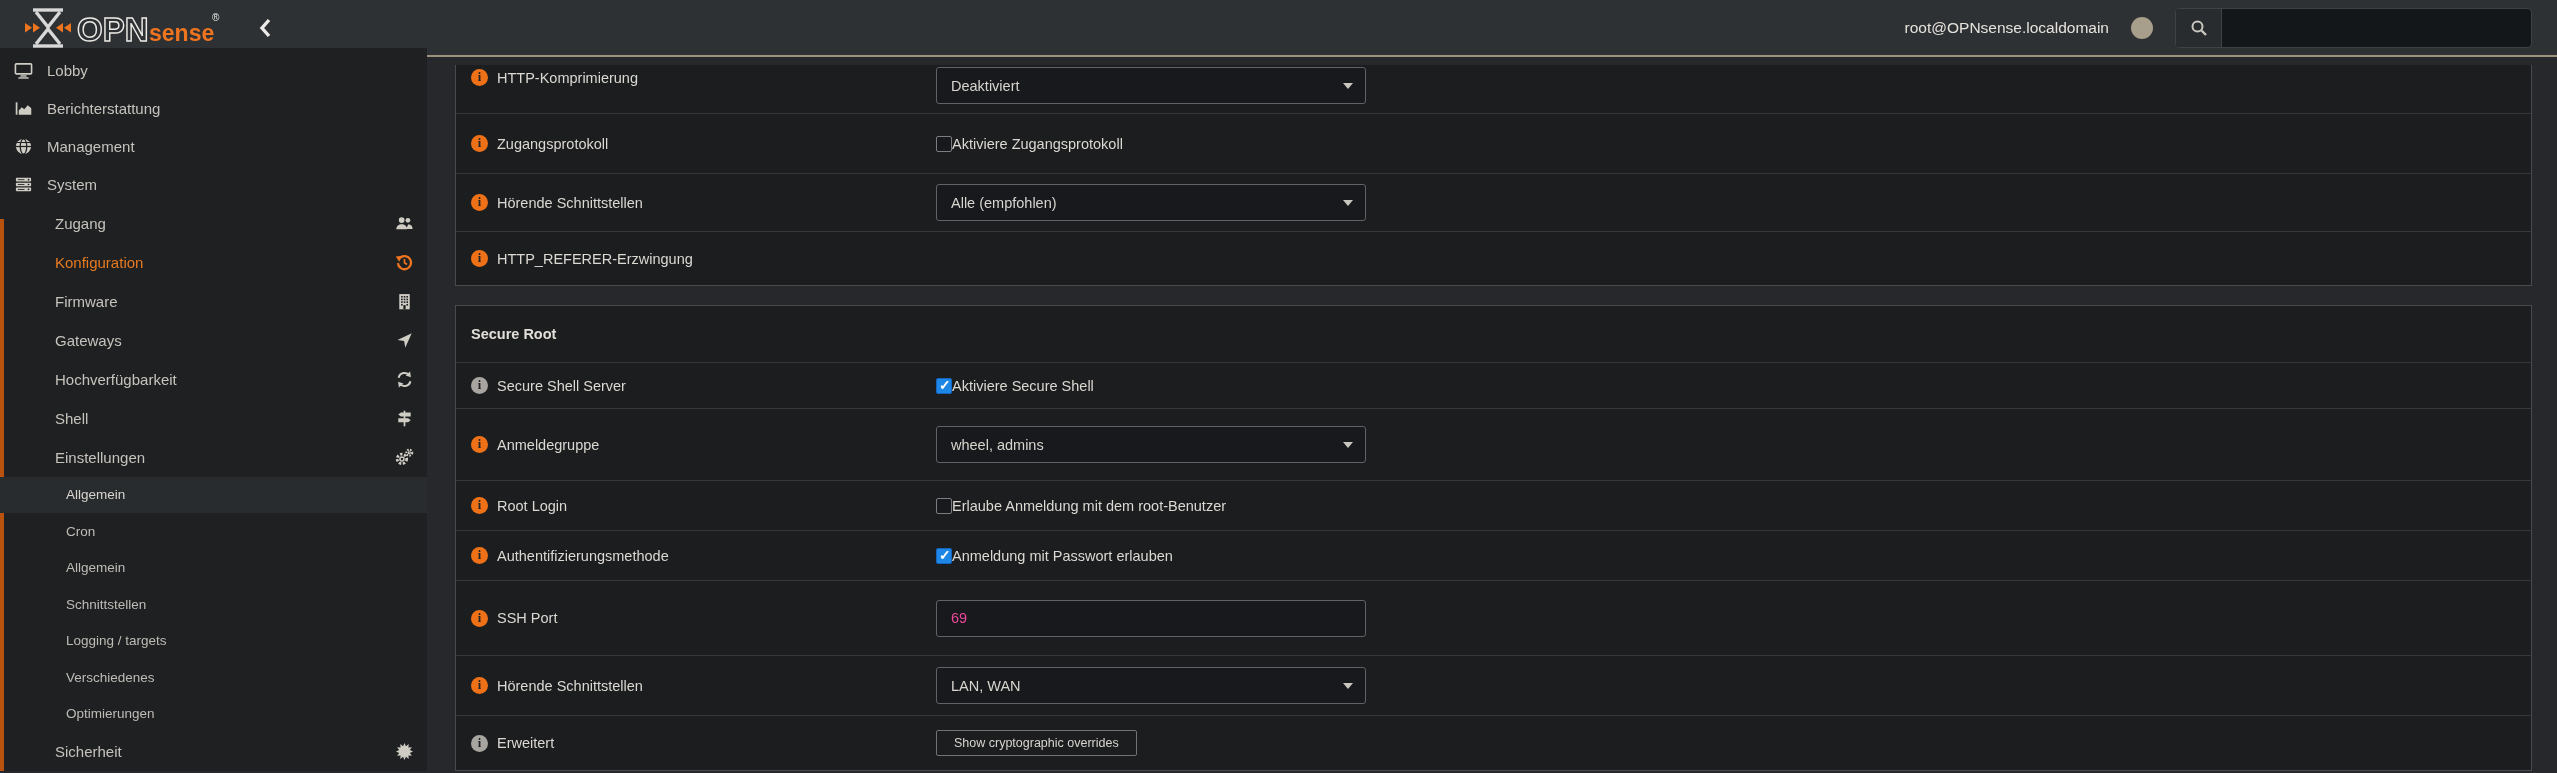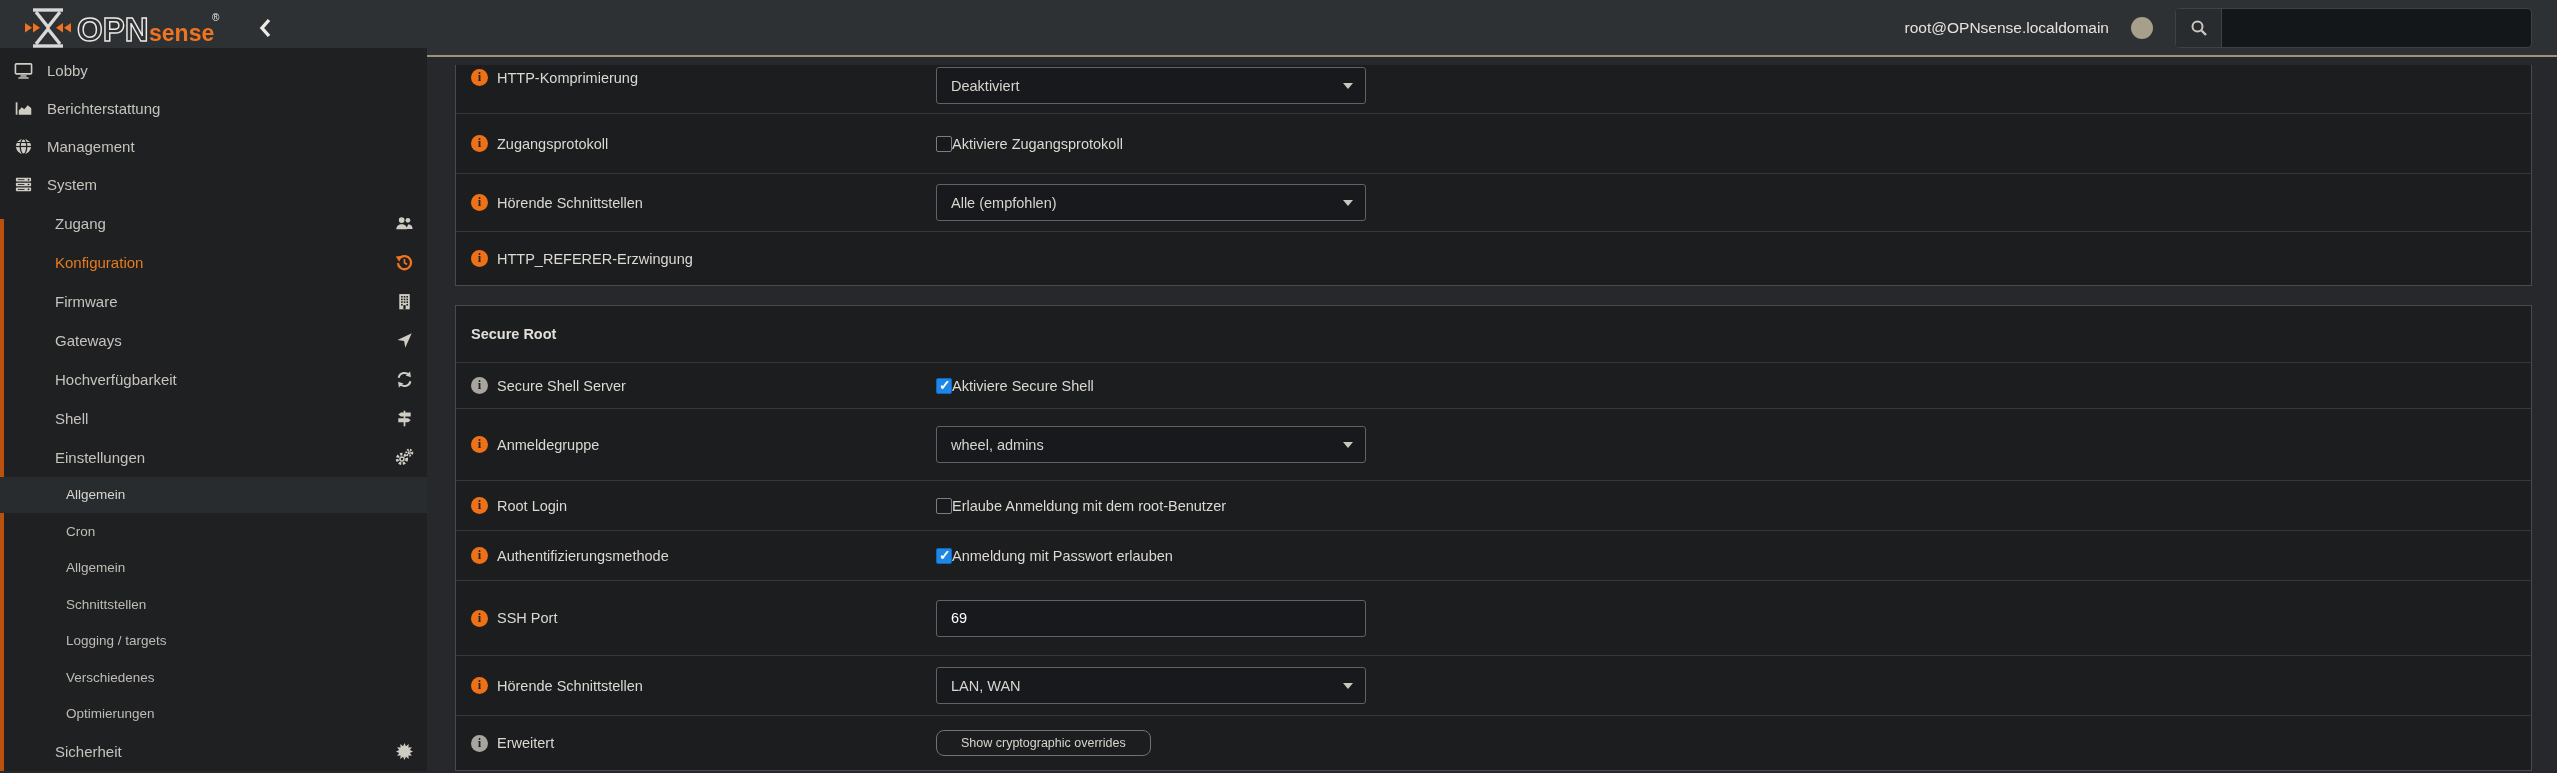--- a/index.html
+++ b/index.html
@@ -91,36 +91,36 @@
     border-radius:3px; display:flex; align-items:center; padding:0 14px;
     color:#d8d5cf; font-size:14.5px; position:relative; cursor:pointer;
   }
   .caret {
     position:absolute; right:12px; width:0; height:0;
     border-left:5.5px solid transparent; border-right:5.5px solid transparent;
     border-top:6.5px solid #c9c6c0;
   }
   .text-input {
     width:430px; height:37px; background:#17191c; border:1px solid #606366;
-    border-radius:3px; color:#ffffff; font-size:14.5px; padding:16px 14px;
+    border-radius:3px; color:#ec4899; font-size:14.5px; padding:16px 14px;
     font-family:inherit; outline:none;
   }
   .checkbox-wrap { display:flex; align-items:center; gap:0; color:#dcd9d3; font-size:14.5px; cursor:pointer; }
   input[type=checkbox] {
     appearance:none; -webkit-appearance:none; width:16px; height:16px; margin:0;
     background:#17191c; border:1px solid #7b7e81; border-radius:2px; position:relative; cursor:pointer; flex:none;
   }
   input[type=checkbox]:checked { background:#1e87e5; border-color:#1565c0; }
   input[type=checkbox]:checked::after {
     content:"✓"; position:absolute; left:2px; top:-2px;
     font-size:14px; font-weight:bold; color:#ffffff;
   }
   .btn {
-    background:#1b1d1f; border:1px solid #707376; border-radius:8px;
-    color:#d8d5cf; font-size:12.5px; padding:5px 24px; cursor:pointer; font-family:inherit;
+    background:#1b1d1f; border:1px solid #707376; border-radius:2px;
+    color:#d8d5cf; font-size:12.5px; padding:5px 17px; cursor:pointer; font-family:inherit;
   }
   svg { display:block; }
 </style>
 </head>
 <body>
 
 <div class="header">
   <div class="brand">
     <svg width="200" height="46" viewBox="0 0 200 46">
       <g stroke="#d8d8d8" stroke-width="3.4" fill="none">

